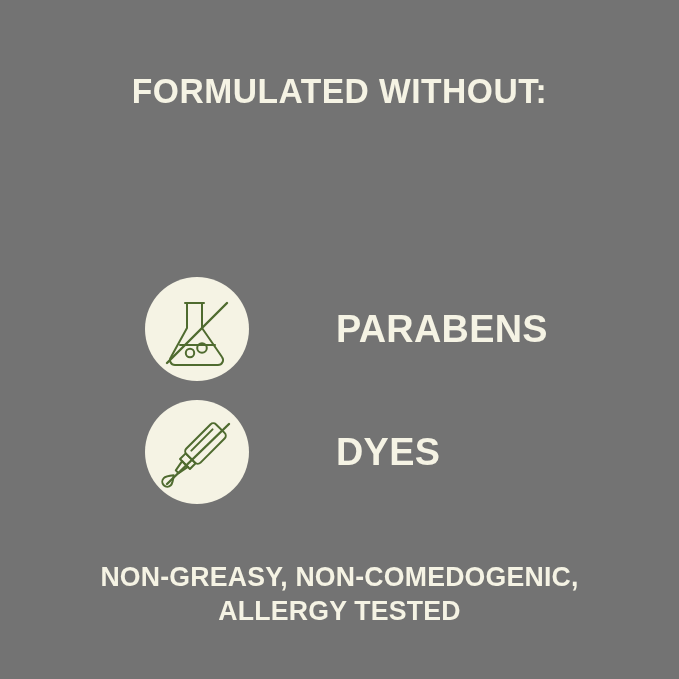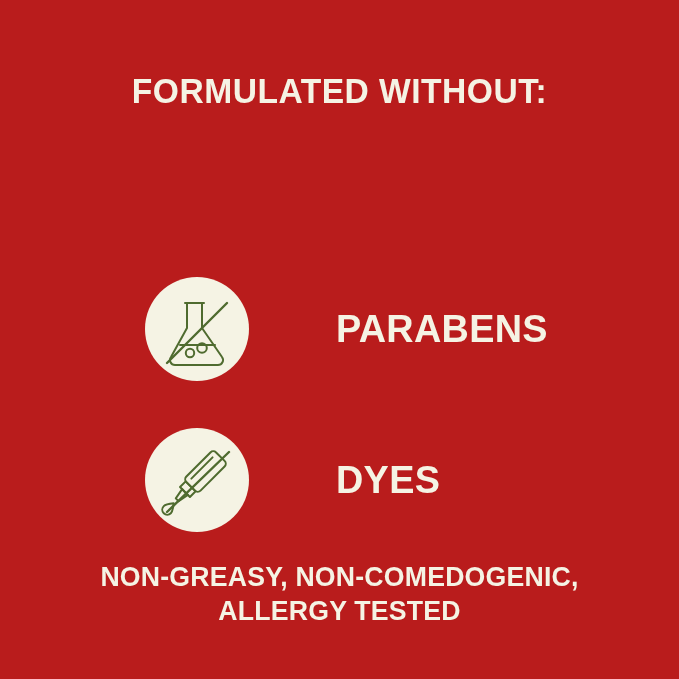--- a/index.html
+++ b/index.html
@@ -10,21 +10,21 @@
     width: 679px;
     height: 679px;
     overflow: hidden;
     font-family: "Liberation Sans", sans-serif;
     background: #607f38;
   }
   #poster {
     position: relative;
     width: 679px;
     height: 679px;
-    background: #b91c1c;
+    background: #737373;
     box-sizing: border-box;
   }
 
   
   #title {
     position: absolute;
     left: 0;
     top: 69px;
     width: 679px;
     text-align: center;
@@ -42,21 +42,21 @@
   .row {
     position: absolute;
     left: 0;
     width: 679px;
     height: 104px;
     display: flex;
     align-items: center;
   }
   #row-0 { top: 150px; }
   #row-1 { top: 277px; padding-left: 30px; }
-  #row-2 { top: 428px; }
+  #row-2 { top: 400px; }
 
   .badge {
     position: absolute;
     left: 145px;
     top: 0;
     width: 104px;
     height: 104px;
     border-radius: 50%;
     background: #f5f3e4;
   }

